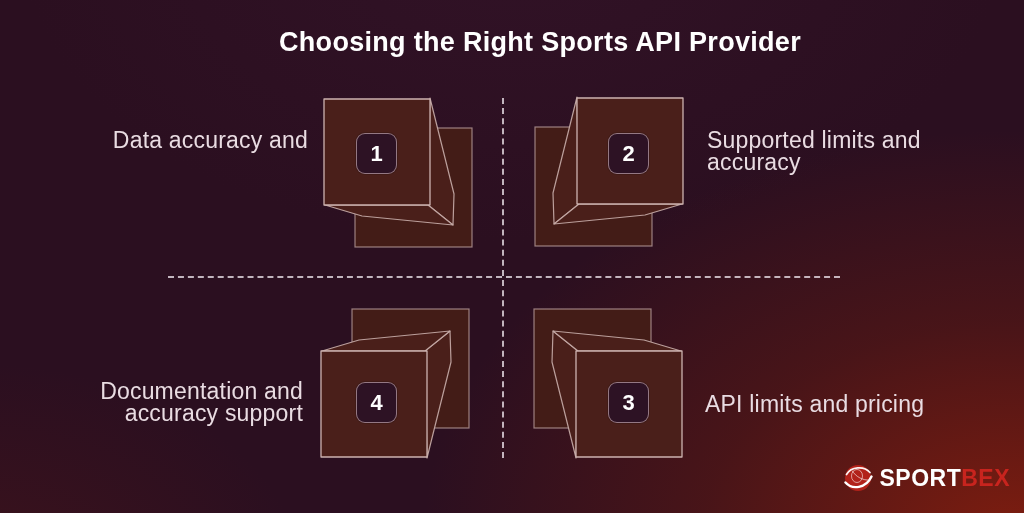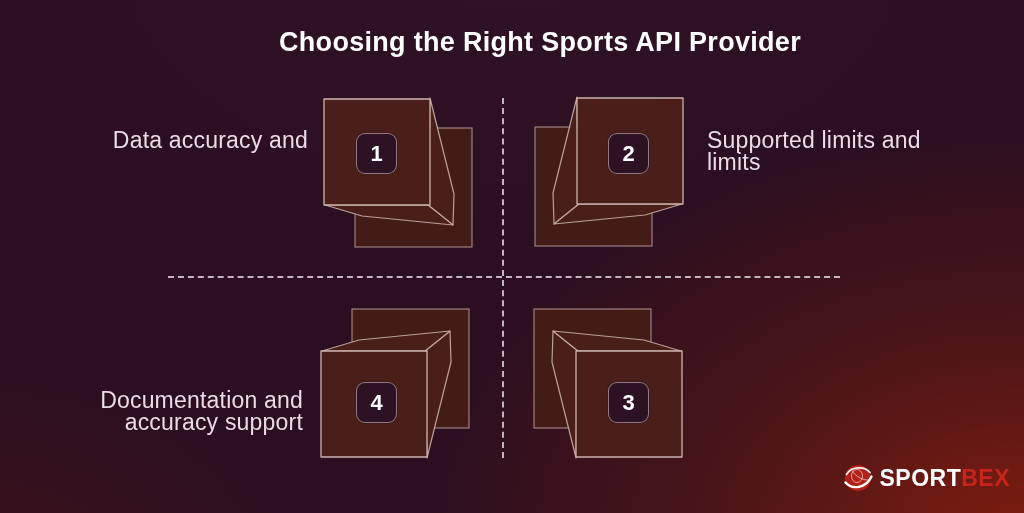--- a/index.html
+++ b/index.html
@@ -23,21 +23,21 @@
   .hline{
     position:absolute;top:276px;left:168px;width:672px;height:0;
     border-top:2px dashed rgba(233,222,230,0.8);
   }
   .qlabel{
     position:absolute;font-size:23px;line-height:22px;color:#e9dce2;letter-spacing:0.2px;
   }
   .q1{left:100px;top:129px;width:208px;text-align:right;}
   .q2{left:707px;top:129px;width:220px;text-align:left;}
   .q3{left:705px;top:393px;width:230px;text-align:left;}
-  .q4{left:95px;top:389px;width:208px;text-align:right;}
+  .q4{left:95px;top:380px;width:208px;text-align:right;}
   .cube{position:absolute;width:165px;height:155px;}
   .c1{left:315px;top:95px;}
   .c2{left:527px;top:94px;transform:scaleX(-1);}
   .c3{left:526px;top:306px;transform:scale(-1,-1);}
   .c4{left:312px;top:306px;transform:scaleY(-1);}
   .badge{
     position:absolute;width:39px;height:39px;border-radius:9px;
     background:#2d1224;border:1.5px solid rgba(205,175,185,0.65);
     display:flex;align-items:center;justify-content:center;
     color:#ffffff;font-size:22px;font-weight:700;
@@ -82,29 +82,32 @@
   </div>
   <svg class="cube c1" viewBox="0 0 165 155">
     <use href="#cube-shape"></use>
   </svg>
   <div class="badge b1">
     <span>1</span>
   </div>
 
   <div class="qlabel q2">
     <div>Supported limits and</div>
-    <div>limits</div>
+    <div>accuracy</div>
   </div>
   <svg class="cube c2" viewBox="0 0 165 155">
     <use href="#cube-shape"></use>
   </svg>
   <div class="badge b2">
     <span>2</span>
   </div>
 
+  <div class="qlabel q3">
+    <div>API limits and pricing</div>
+  </div>
   <svg class="cube c3" viewBox="0 0 165 155">
     <use href="#cube-shape"></use>
   </svg>
   <div class="badge b3">
     <span>3</span>
   </div>
 
   <div class="qlabel q4">
     <div>Documentation and</div>
     <div>accuracy support</div>

